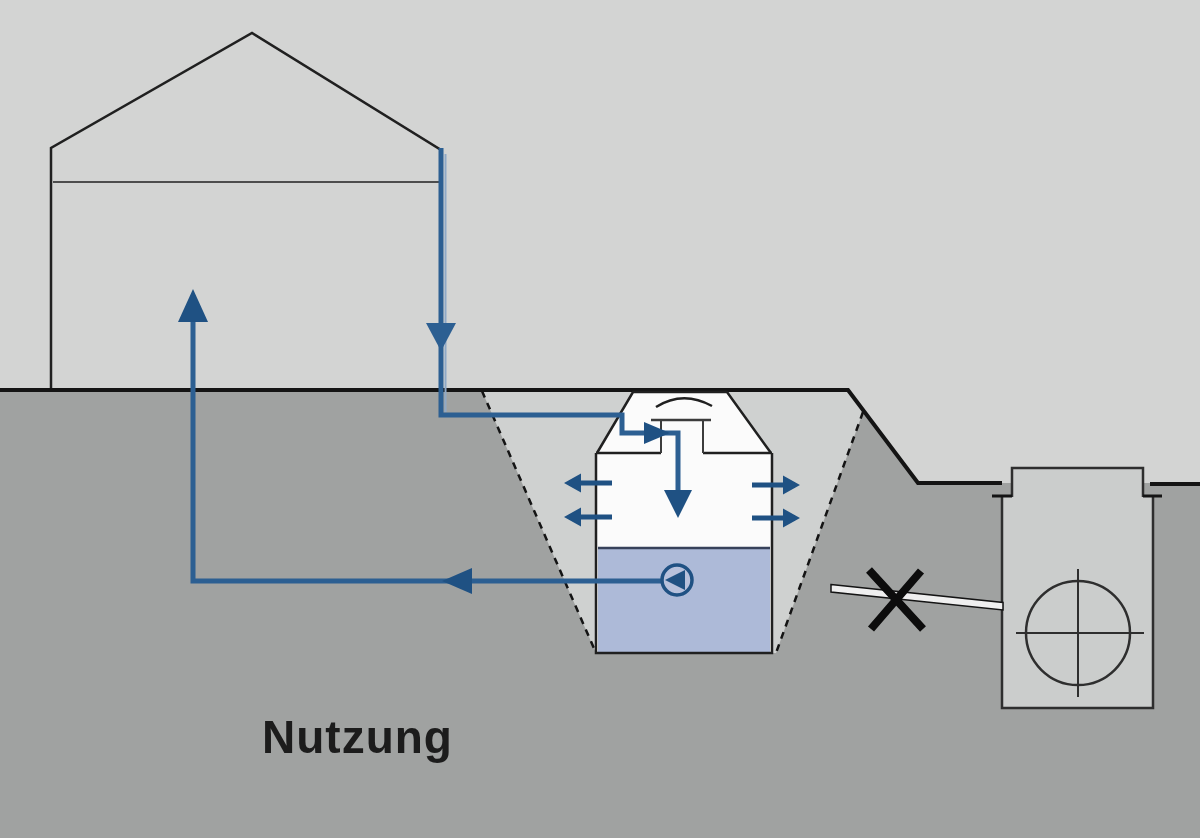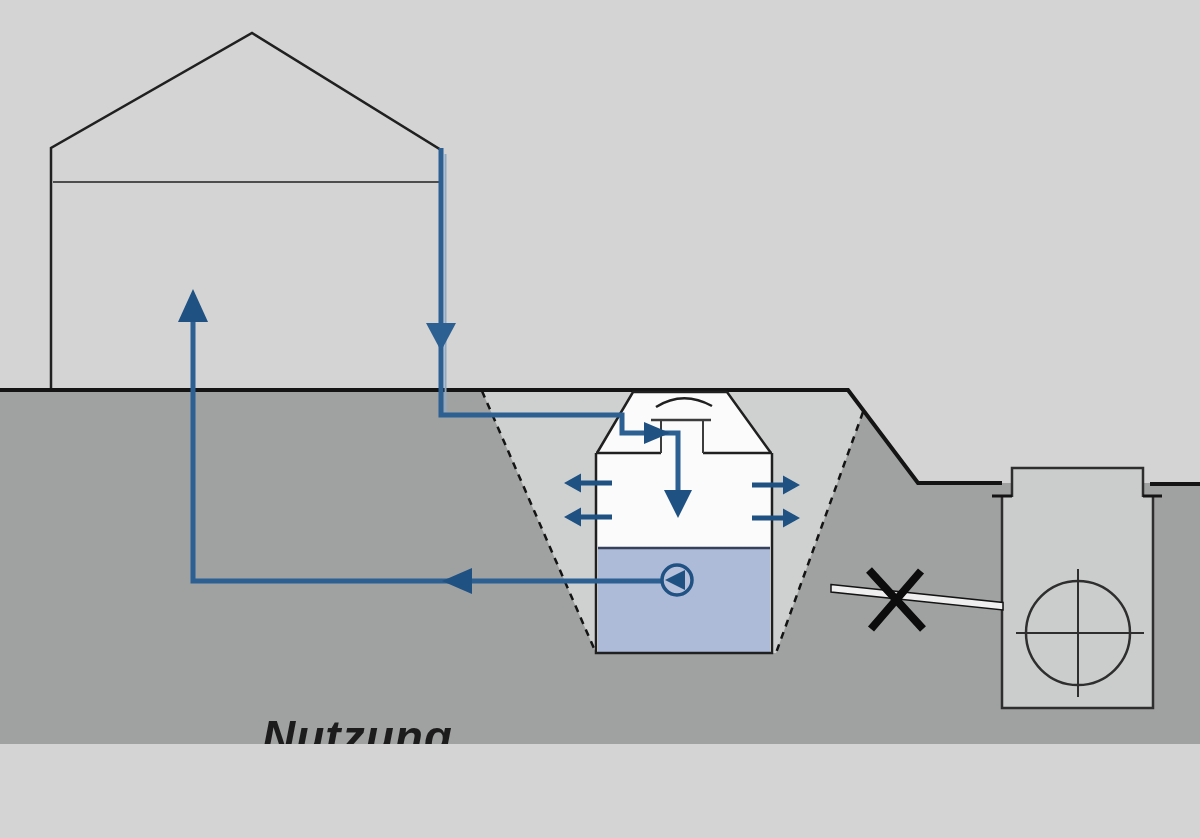--- a/index.html
+++ b/index.html
@@ -1,16 +1,16 @@
 <!DOCTYPE html>
 <html style="--color-sky: #d3d4d3; --color-ground: #a0a2a1; --color-pit: #cfd1d0; --color-surface_line: #141414; --color-house_fill: #fbfbfb; --color-outline_dark: #202020; --color-outline_mid: #3c3c3c; --color-attic_line: #4d4d4d; --color-shaft_fill: #cbcdcc; --color-shaft_outline: #2e2e2e; --color-water: #adbad8; --color-water_line: #37415a; --color-pipe: #2c5f92; --color-pipe_dark: #1f5183; --color-pipe_highlight: #8fa9c7; --color-pump_fill: #b7c1dc; --color-old_pipe_fill: #efefef; --color-x_mark: #0c0c0c; --color-label: #1c1c1c;"><head>
 <meta charset="utf-8">
 <style>
   html,body{margin:0;padding:0;background:#d3d4d3;}
-  .stage{width:1200px;height:744px;position:relative;font-family:"Liberation Sans",sans-serif;font-style:italic;}
+  .stage{width:1200px;height:838px;position:relative;font-family:"Liberation Sans",sans-serif;}
   svg{display:block;}
   
   .sky{fill:var(--color-sky,#d3d4d3);}
   .ground{fill:var(--color-ground,#a0a2a1);}
   .pit{fill:var(--color-pit,#cfd1d0);}
   .surface{stroke:var(--color-surface_line,#141414);stroke-width:4;fill:none;}
   .dash{stroke:var(--color-surface_line,#141414);stroke-width:2.5;fill:none;stroke-dasharray:7 6;}
   .white-fill{fill:var(--color-house_fill,#fbfbfb);}
   .outline{stroke:var(--color-outline_dark,#202020);stroke-width:2.5;fill:none;}
   .outline-mid{stroke:var(--color-outline_mid,#3c3c3c);stroke-width:2;fill:none;}

